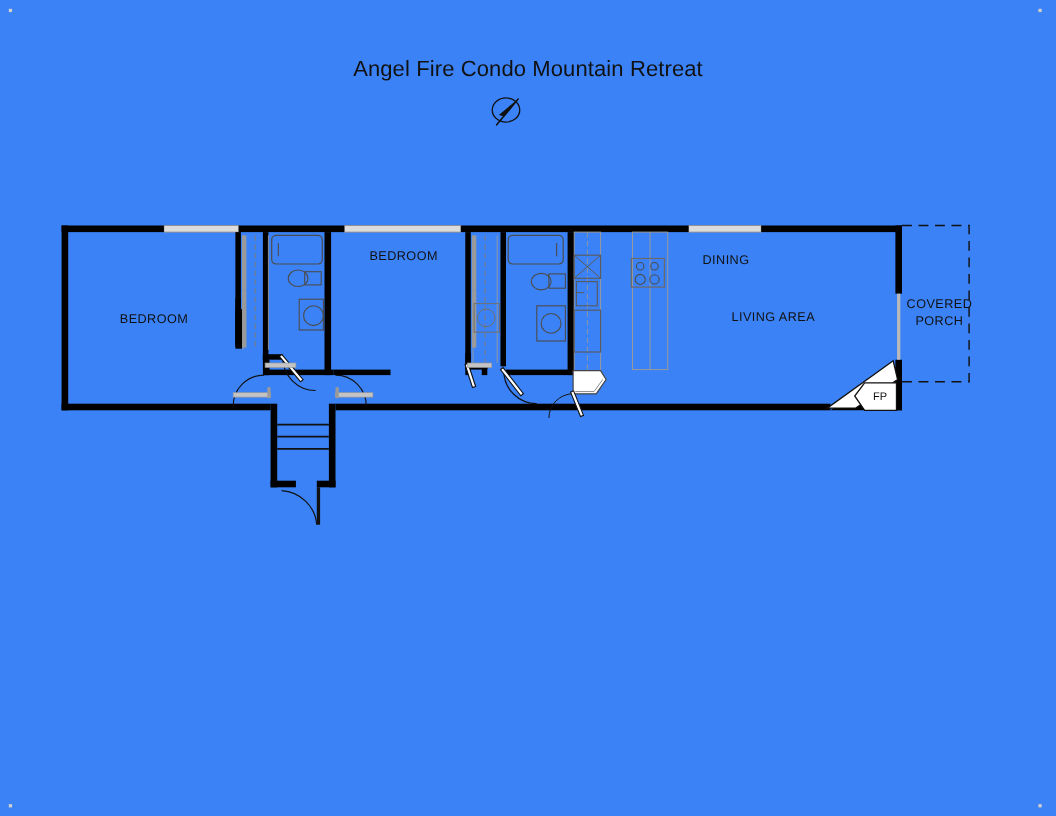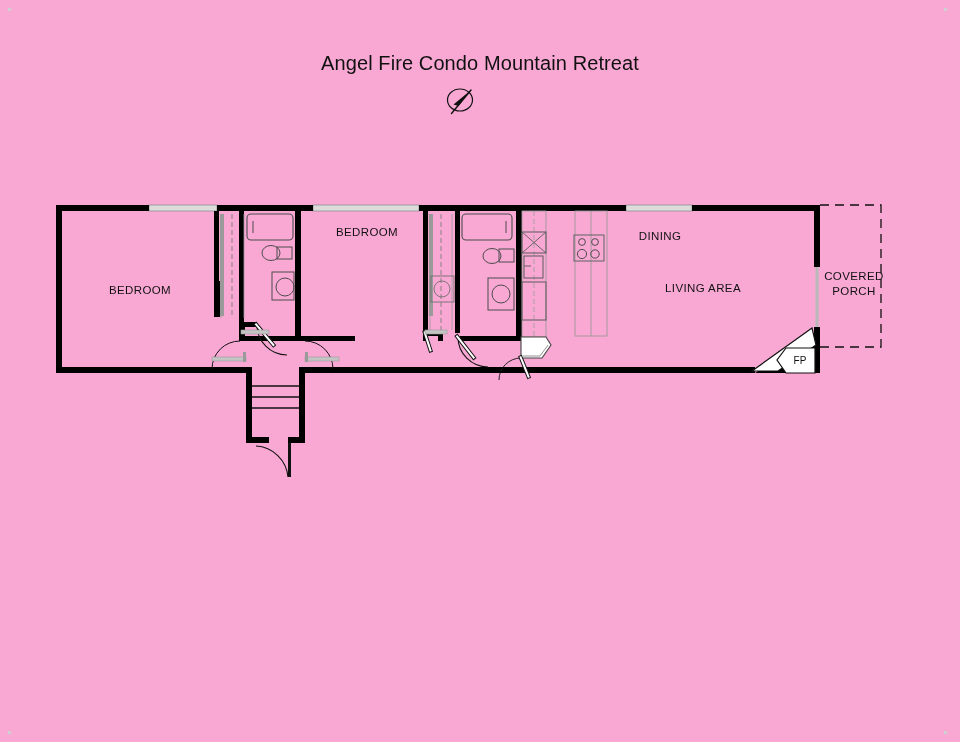--- a/index.html
+++ b/index.html
@@ -13,21 +13,21 @@
     height: 742px;
     font-family: "Liberation Sans", sans-serif;
     color: #1a1a1a;
     position: relative;
     overflow: hidden;
   }
   #page {
     position: relative;
     width: 960px;
     height: 742px;
-    background: #f9a8d4;
+    background: #3b82f6;
   }
   .corner-mark {
     position: absolute;
     width: 3px;
     height: 3px;
     background: #cfcfcf;
   }
   #cm-tl { left: 8px;  top: 8px; }
   #cm-tr { left: 944px; top: 8px; }
   #cm-bl { left: 8px;  top: 731px; }

